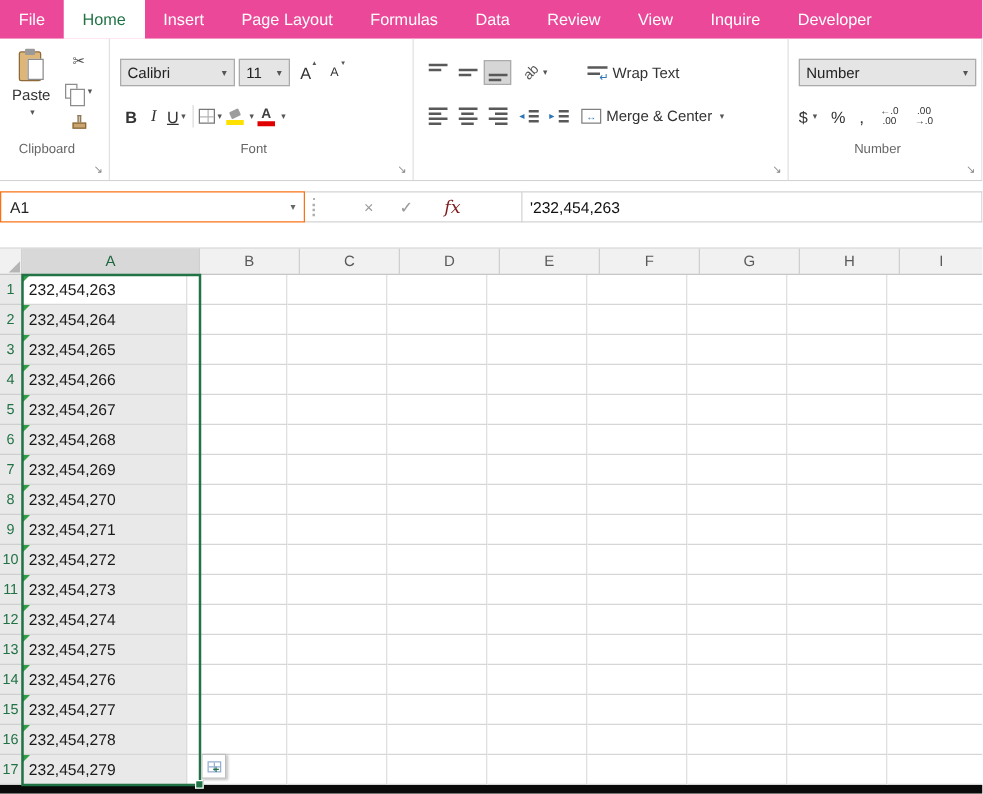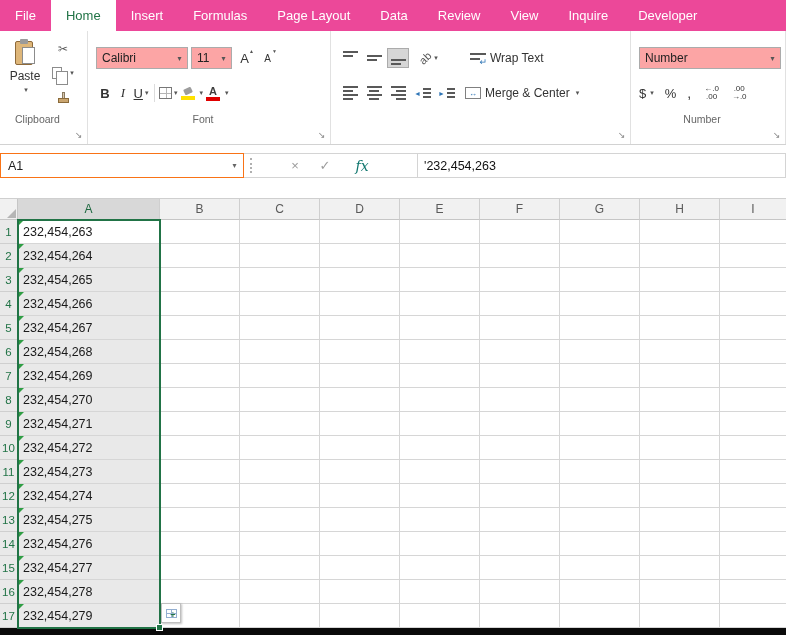--- a/index.html
+++ b/index.html
@@ -32,21 +32,21 @@
   .copy-icon { width:10px; height:12px; border:1px solid #8c8c8c; background:#fff; position:relative; margin-right:4px; }
   .copy-icon::after { content:""; position:absolute; left:3px; top:3px; width:10px; height:12px; border:1px solid #8c8c8c; background:#fff; }
   .fp-icon { display:flex; flex-direction:column; align-items:center; }
   .fp-handle { width:3px; height:6px; background:#d9c7ae; border:1px solid #8a7a60; border-bottom:none; }
   .fp-head { width:11px; height:5px; background:#caa56f; border:1px solid #8a6a3a; }
 
   
   .g-font { width:243px; padding:16px 4px 18px 8px; }
   .rib-row { display:flex; align-items:center; height:22px; }
   .rib-row2 { margin-top:13px; }
-  .combo { height:22px; border:1px solid #ababab; background:#fca5a5; display:flex; align-items:center; justify-content:space-between; padding-left:5px; font-size:12px; color:#222; }
+  .combo { height:22px; border:1px solid #ababab; background:#e5e5e5; display:flex; align-items:center; justify-content:space-between; padding-left:5px; font-size:12px; color:#222; }
   .combo-caret { width:15px; align-self:stretch; display:flex; align-items:center; justify-content:center; font-size:8px; color:#555; }
   .c-fontname { width:92px; }
   .c-fontsize { width:41px; margin-left:3px; }
   .sizebtn { width:21px; height:20px; display:flex; align-items:center; justify-content:center; position:relative; font-size:13px; color:#333; margin-left:2px; }
   .sizebtn.small { font-size:10px; }
   .sizebtn .mark { position:absolute; top:0; right:1px; font-size:5px; color:#555; }
   .fmt-btn { min-width:18px; height:20px; display:flex; align-items:center; justify-content:center; font-size:13px; color:#333; }
   .bold { font-weight:bold; }
   .italic { font-style:italic; font-family:"Liberation Serif", serif; }
   .underlined { text-decoration:underline; }
@@ -101,36 +101,36 @@
   
   .formula-row { height:53px; padding-top:8px; display:flex; align-items:flex-start; background:#fff; }
   .name-box { width:244px; height:25px; border:1px solid #f97316; display:flex; align-items:center; }
   .name-text { flex:1; padding-left:7px; font-size:12.5px; color:#222; }
   .name-caret { width:17px; text-align:center; font-size:8px; color:#666; }
   .fx-area { width:174px; height:25px; border:1px solid #d4d4d4; border-left:none; display:flex; align-items:center; }
   .gripper { width:14px; display:flex; justify-content:center; }
   .gripper i { display:block; height:15px; border-left:2px dotted #b0b0b0; }
   .fb-btn { width:30px; text-align:center; color:#9b9b9b; font-size:13px; }
   .fb-btn.cancel { margin-left:22px; }
-  .fx-glyph { width:36px; text-align:center; font-family:"DejaVu Serif", serif; font-style:italic; font-size:14px; color:#0f766e; margin-left:4px; }
+  .fx-glyph { width:36px; text-align:center; font-family:"DejaVu Serif", serif; font-style:italic; font-size:14px; color:#7f1d1d; margin-left:4px; }
   .formula-input { flex:1; height:25px; border:1px solid #d4d4d4; border-left:none; display:flex; align-items:center; padding-left:6px; font-size:12.5px; color:#111; }
 
   
   .grid { position:relative; height:430px; background:#fff; }
   .hdr-row { display:flex; height:22px; border-top:1px solid #cfcfcf; }
   .corner { width:18px; background:#f1f1f1; border-right:1px solid #c6c6c6; border-bottom:1px solid #c6c6c6; position:relative; }
   .corner::after { content:""; position:absolute; right:1px; bottom:1px; border-left:9px solid transparent; border-bottom:9px solid #b5b5b5; }
   .col-hdr { width:80px; background:#f1f1f1; border-right:1px solid #cfcfcf; border-bottom:1px solid #c6c6c6; display:flex; align-items:center; justify-content:center; font-size:12px; color:#5a5a5a; }
   .col-hdr.selected { background:#d8d8d8; color:#1e6840; }
   .col-hdr.col-a { width:142px; }
   .col-hdr.col-i { flex:1; border-right:none; }
   .sheet-row { display:flex; height:24px; }
   .row-hdr { width:18px; background:#e9e9e9; border-right:1px solid #cfcfcf; border-bottom:1px solid #cfcfcf; display:flex; align-items:center; justify-content:center; font-size:11.5px; color:#217346; }
   .cell { width:80px; border-right:1px solid #d6d6d6; border-bottom:1px solid #d6d6d6; background:#fff; position:relative; }
-  .cell.col-a { width:142px; display:flex; align-items:center; padding-left:5px; font-size:12.5px; color:#1a1a1a; background:#e9e9e9; }
+  .cell.col-a { width:132px; display:flex; align-items:center; padding-left:5px; font-size:12.5px; color:#1a1a1a; background:#e9e9e9; }
   .cell.col-a.active-cell { background:#fff; }
   .cell.col-i { flex:1; border-right:none; }
   .tri { position:absolute; left:0; top:0; width:0; height:0; border-top:6px solid #2f9e44; border-right:6px solid transparent; }
   .sel-outline { position:absolute; left:17px; top:21px; width:144px; height:410px; border:2px solid #217346; pointer-events:none; }
   .fill-handle { position:absolute; right:-4px; bottom:-4px; width:7px; height:7px; background:#217346; border:1px solid #fff; }
   .autofill-btn { position:absolute; left:161px; top:405px; width:20px; height:20px; background:#fff; border:1px solid #bfbfbf; box-shadow:1px 1px 2px rgba(0,0,0,0.25); display:flex; align-items:center; justify-content:center; }
   .af-grid { width:11px; height:9px; border:1px solid #94afd1; position:relative; background:#fff; }
   .af-grid::before { content:""; position:absolute; left:50%; top:0; bottom:0; border-left:1px solid #94afd1; }
   .af-grid::after { content:""; position:absolute; top:50%; left:0; right:0; border-top:1px solid #94afd1; }
   .af-plus { position:absolute; right:0; bottom:-2px; font-size:9px; font-weight:bold; color:#217346; line-height:8px; }
@@ -139,22 +139,22 @@
 </style>
 </head>
 <body>
 
 <div class="app">
 
   <div class="tabbar" id="tabbar">
       <div class="tab">File</div>
       <div class="tab active">Home</div>
       <div class="tab">Insert</div>
+      <div class="tab">Page Layout</div>
       <div class="tab">Formulas</div>
-      <div class="tab">Page Layout</div>
       <div class="tab">Data</div>
       <div class="tab">Review</div>
       <div class="tab">View</div>
       <div class="tab">Inquire</div>
       <div class="tab">Developer</div>
     </div>
 
   <div class="ribbon">
 
     <div class="group g-clipboard">

